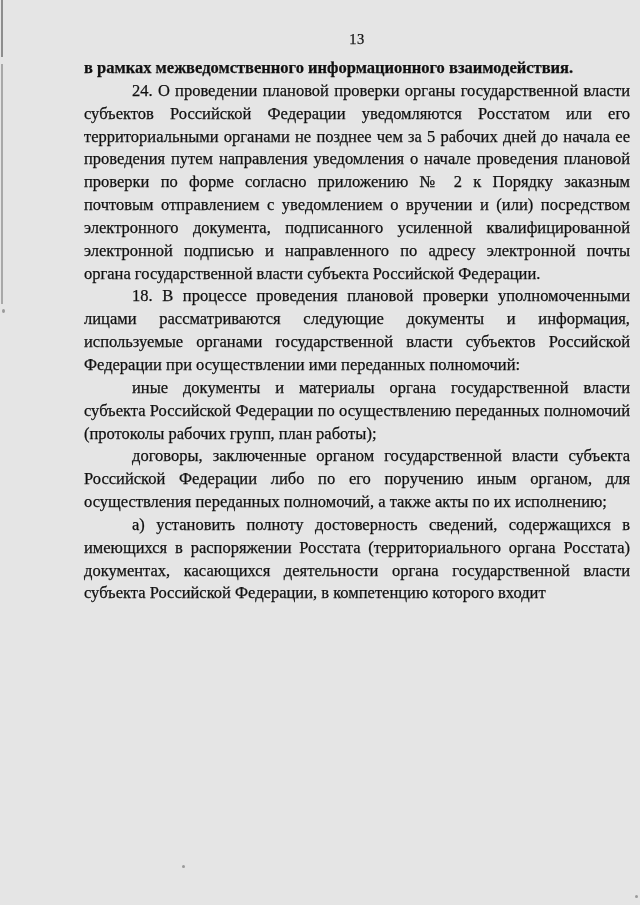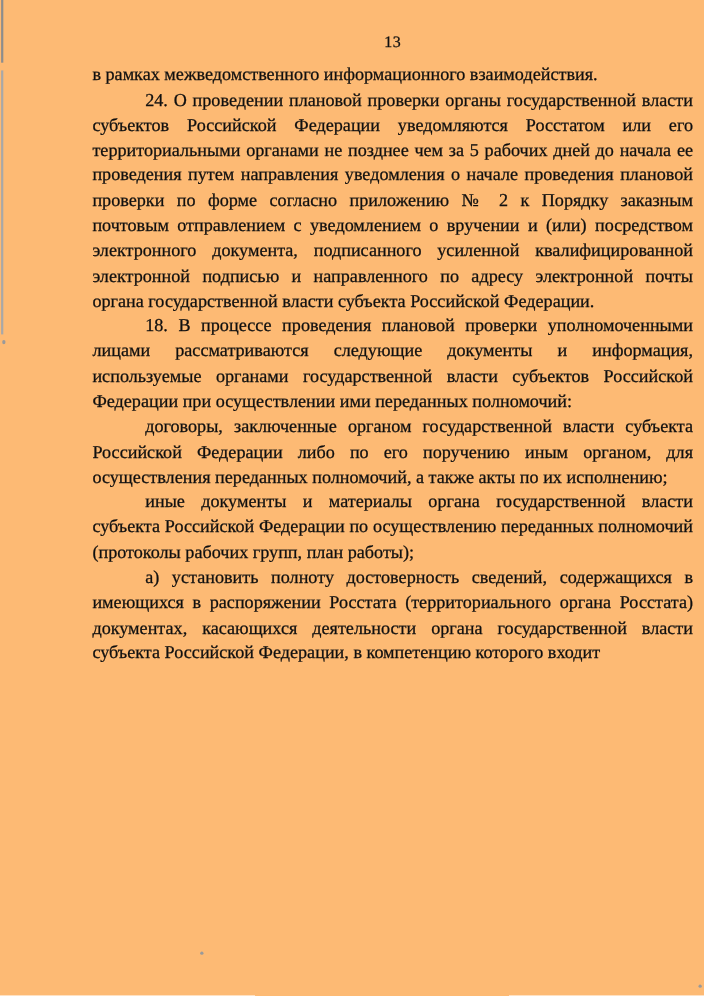--- a/index.html
+++ b/index.html
@@ -4,21 +4,21 @@
 <style>
   html, body {
     margin: 0;
     padding: 0;
     background: #ffffff;
   }
   .page {
     position: relative;
     width: 640px;
     height: 905px;
-    background: #fdba74;
+    background: #e5e5e5;
     overflow: hidden;
     font-family: "Liberation Serif", "DejaVu Serif", serif;
     color: #101010;
   }
   .page-number {
     position: absolute;
     left: 84px;
     top: 31px;
     width: 546px;
     text-align: center;
@@ -36,20 +36,21 @@
     text-align: justify;
     -webkit-text-stroke: 0.25px currentColor;
   }
   .content p {
     margin: 0;
     padding: 0;
     text-indent: 48px;
   }
   .content p.no-indent {
     text-indent: 0;
+    font-weight: bold;
   }
   
   .scan-edge {
     position: absolute;
     left: 1px;
     width: 2px;
   }
   .scan-edge-a { top: 0; height: 57px; background: #8d8d8d; }
   .scan-edge-b { top: 64px; height: 240px; background: #a8a8a8; }
   .speck {
@@ -70,17 +71,17 @@
   <div class="speck speck-1"></div>
   <div class="speck speck-2"></div>
   <div class="speck speck-3"></div>
 
   <div class="page-number">13</div>
 
   <div class="content">
       <p class="no-indent">в рамках межведомственного информационного взаимодействия.</p>
       <p>24. О проведении плановой проверки органы государственной власти субъектов Российской Федерации уведомляются Росстатом или его территориальными органами не позднее чем за 5 рабочих дней до начала ее проведения путем направления уведомления о начале проведения плановой проверки по форме согласно приложению № 2 к Порядку заказным почтовым отправлением с уведомлением о вручении и (или) посредством электронного документа, подписанного усиленной квалифицированной электронной подписью и направленного по адресу электронной почты органа государственной власти субъекта Российской Федерации.</p>
       <p>18. В процессе проведения плановой проверки уполномоченными лицами рассматриваются следующие документы и информация, используемые органами государственной власти субъектов Российской Федерации при осуществлении ими переданных полномочий:</p>
+      <p>иные документы и материалы органа государственной власти субъекта Российской Федерации по осуществлению переданных полномочий (протоколы рабочих групп, план работы);</p>
       <p>договоры, заключенные органом государственной власти субъекта Российской Федерации либо по его поручению иным органом, для осуществления переданных полномочий, а также акты по их исполнению;</p>
-      <p>иные документы и материалы органа государственной власти субъекта Российской Федерации по осуществлению переданных полномочий (протоколы рабочих групп, план работы);</p>
       <p>а) установить полноту достоверность сведений, содержащихся в имеющихся в распоряжении Росстата (территориального органа Росстата) документах, касающихся деятельности органа государственной власти субъекта Российской Федерации, в компетенцию которого входит</p>
     </div>
 </div>
 
 </body></html>

